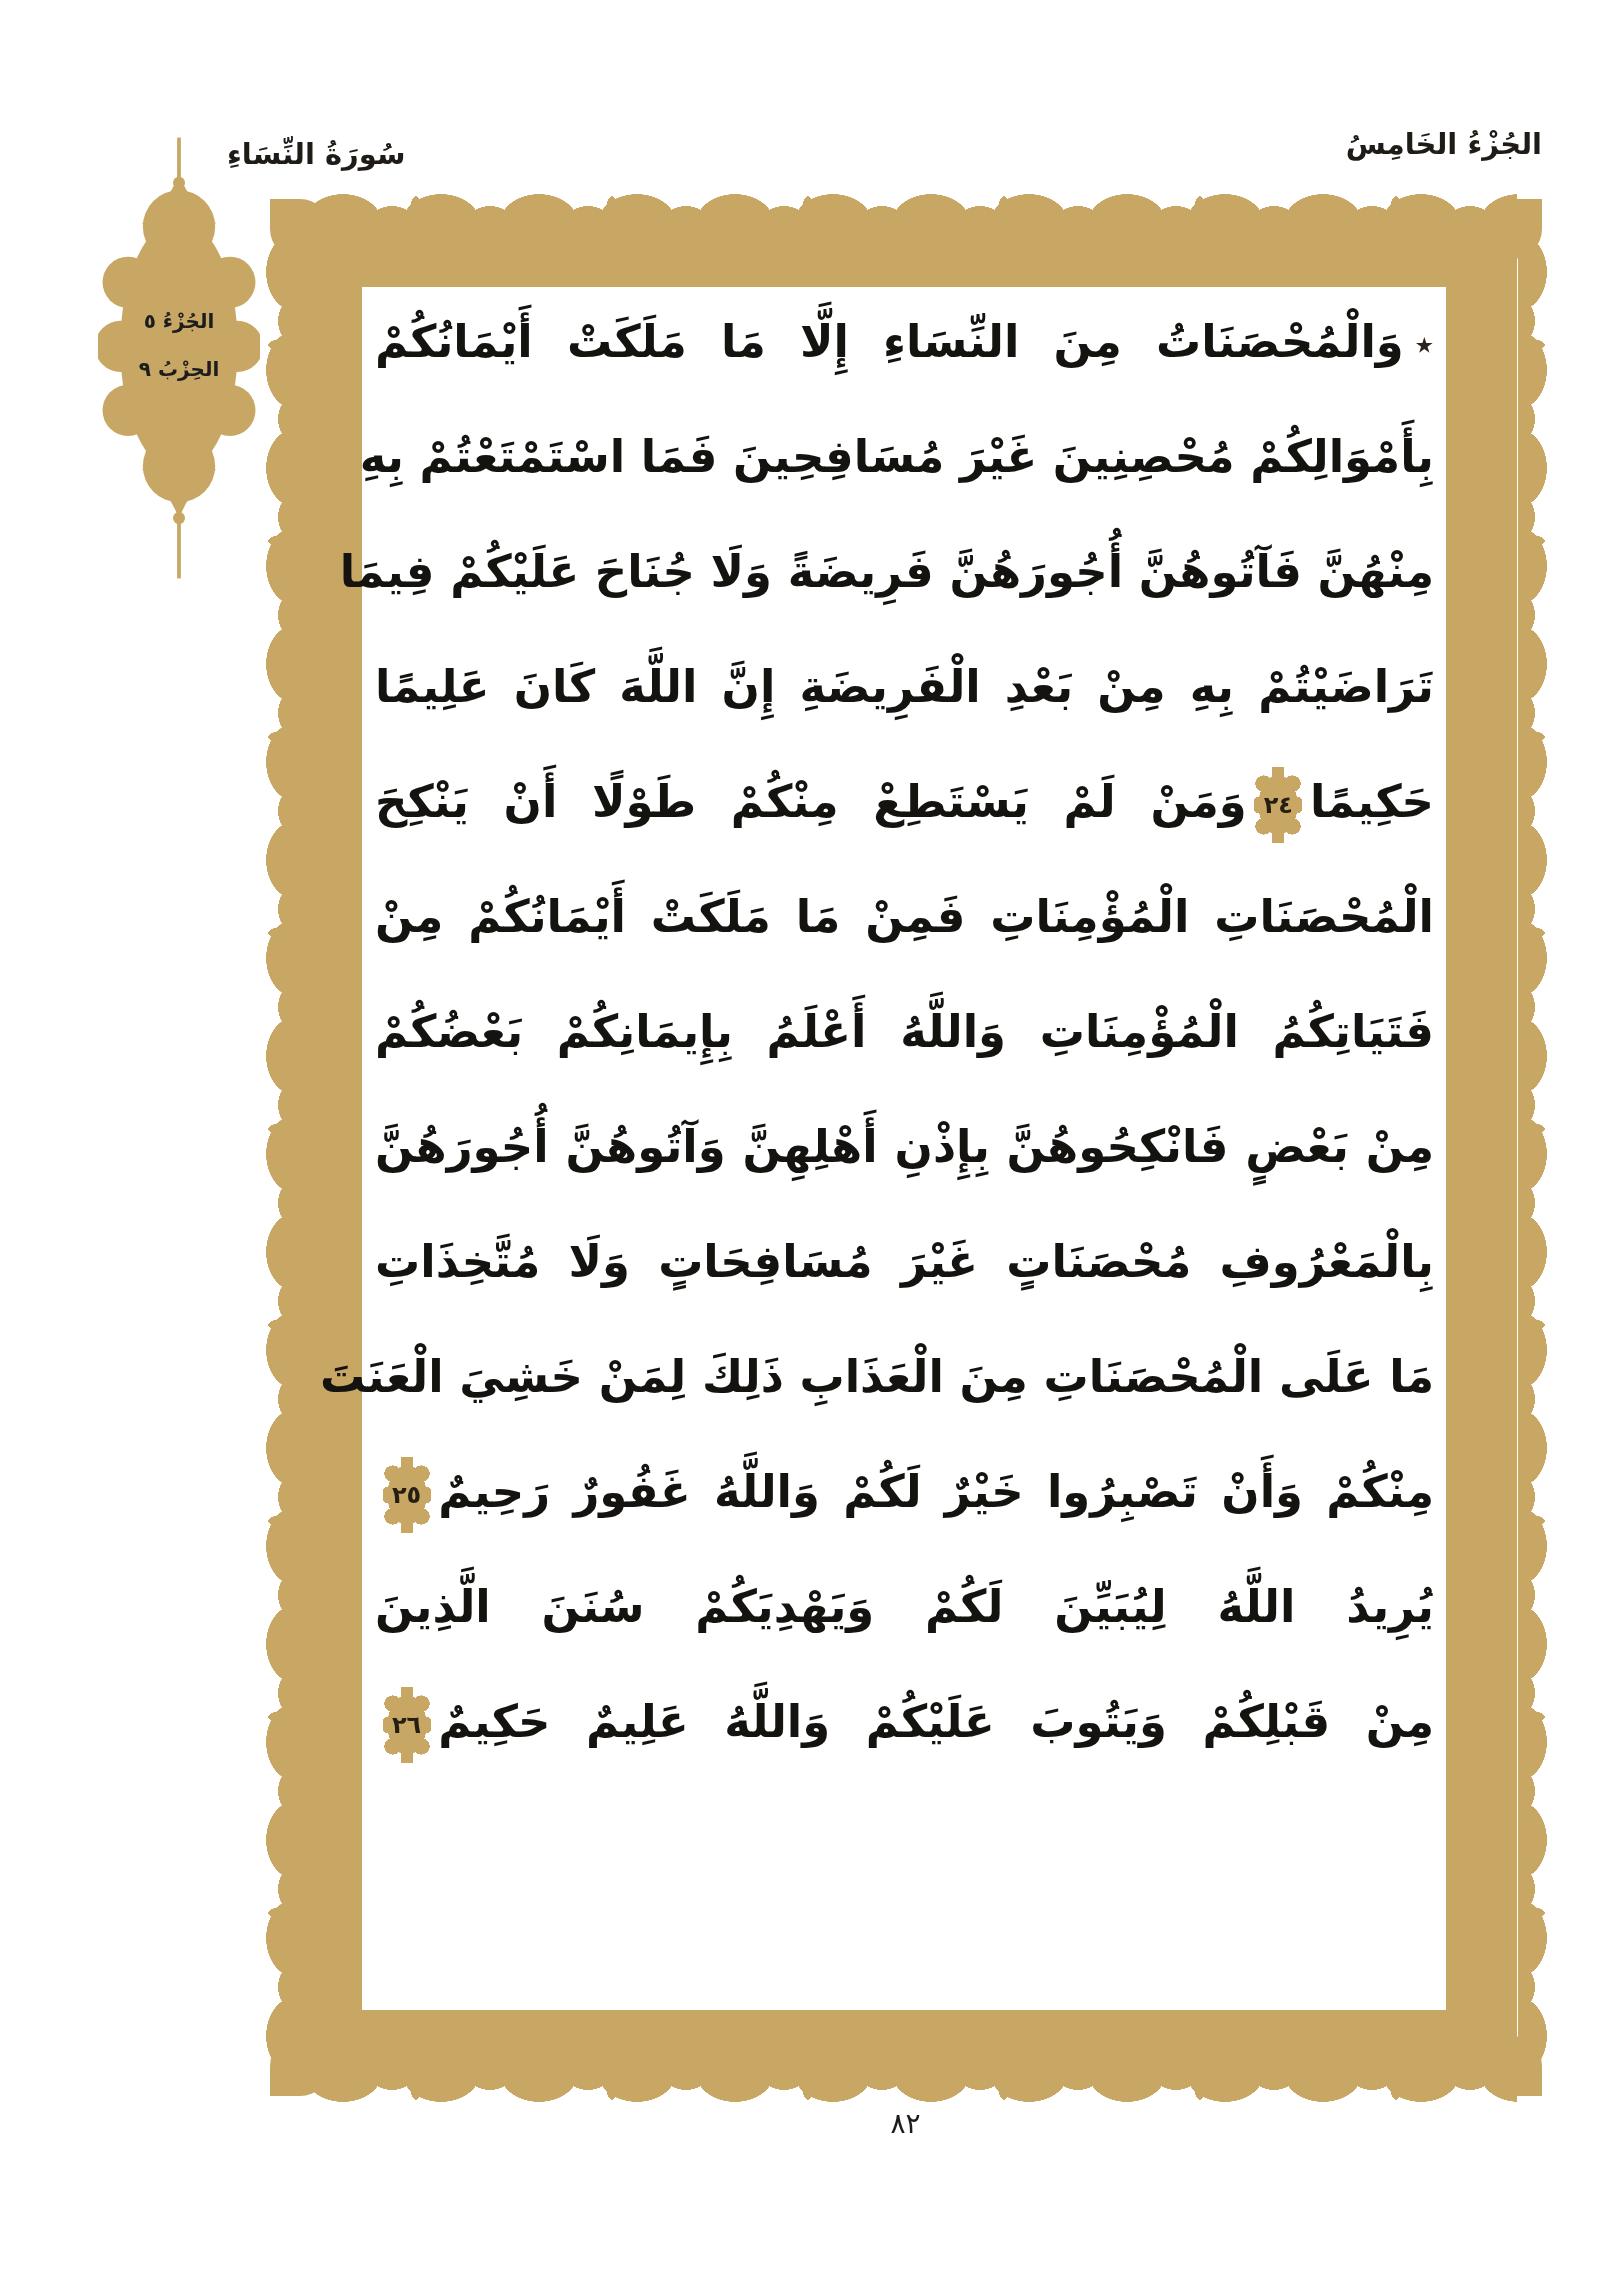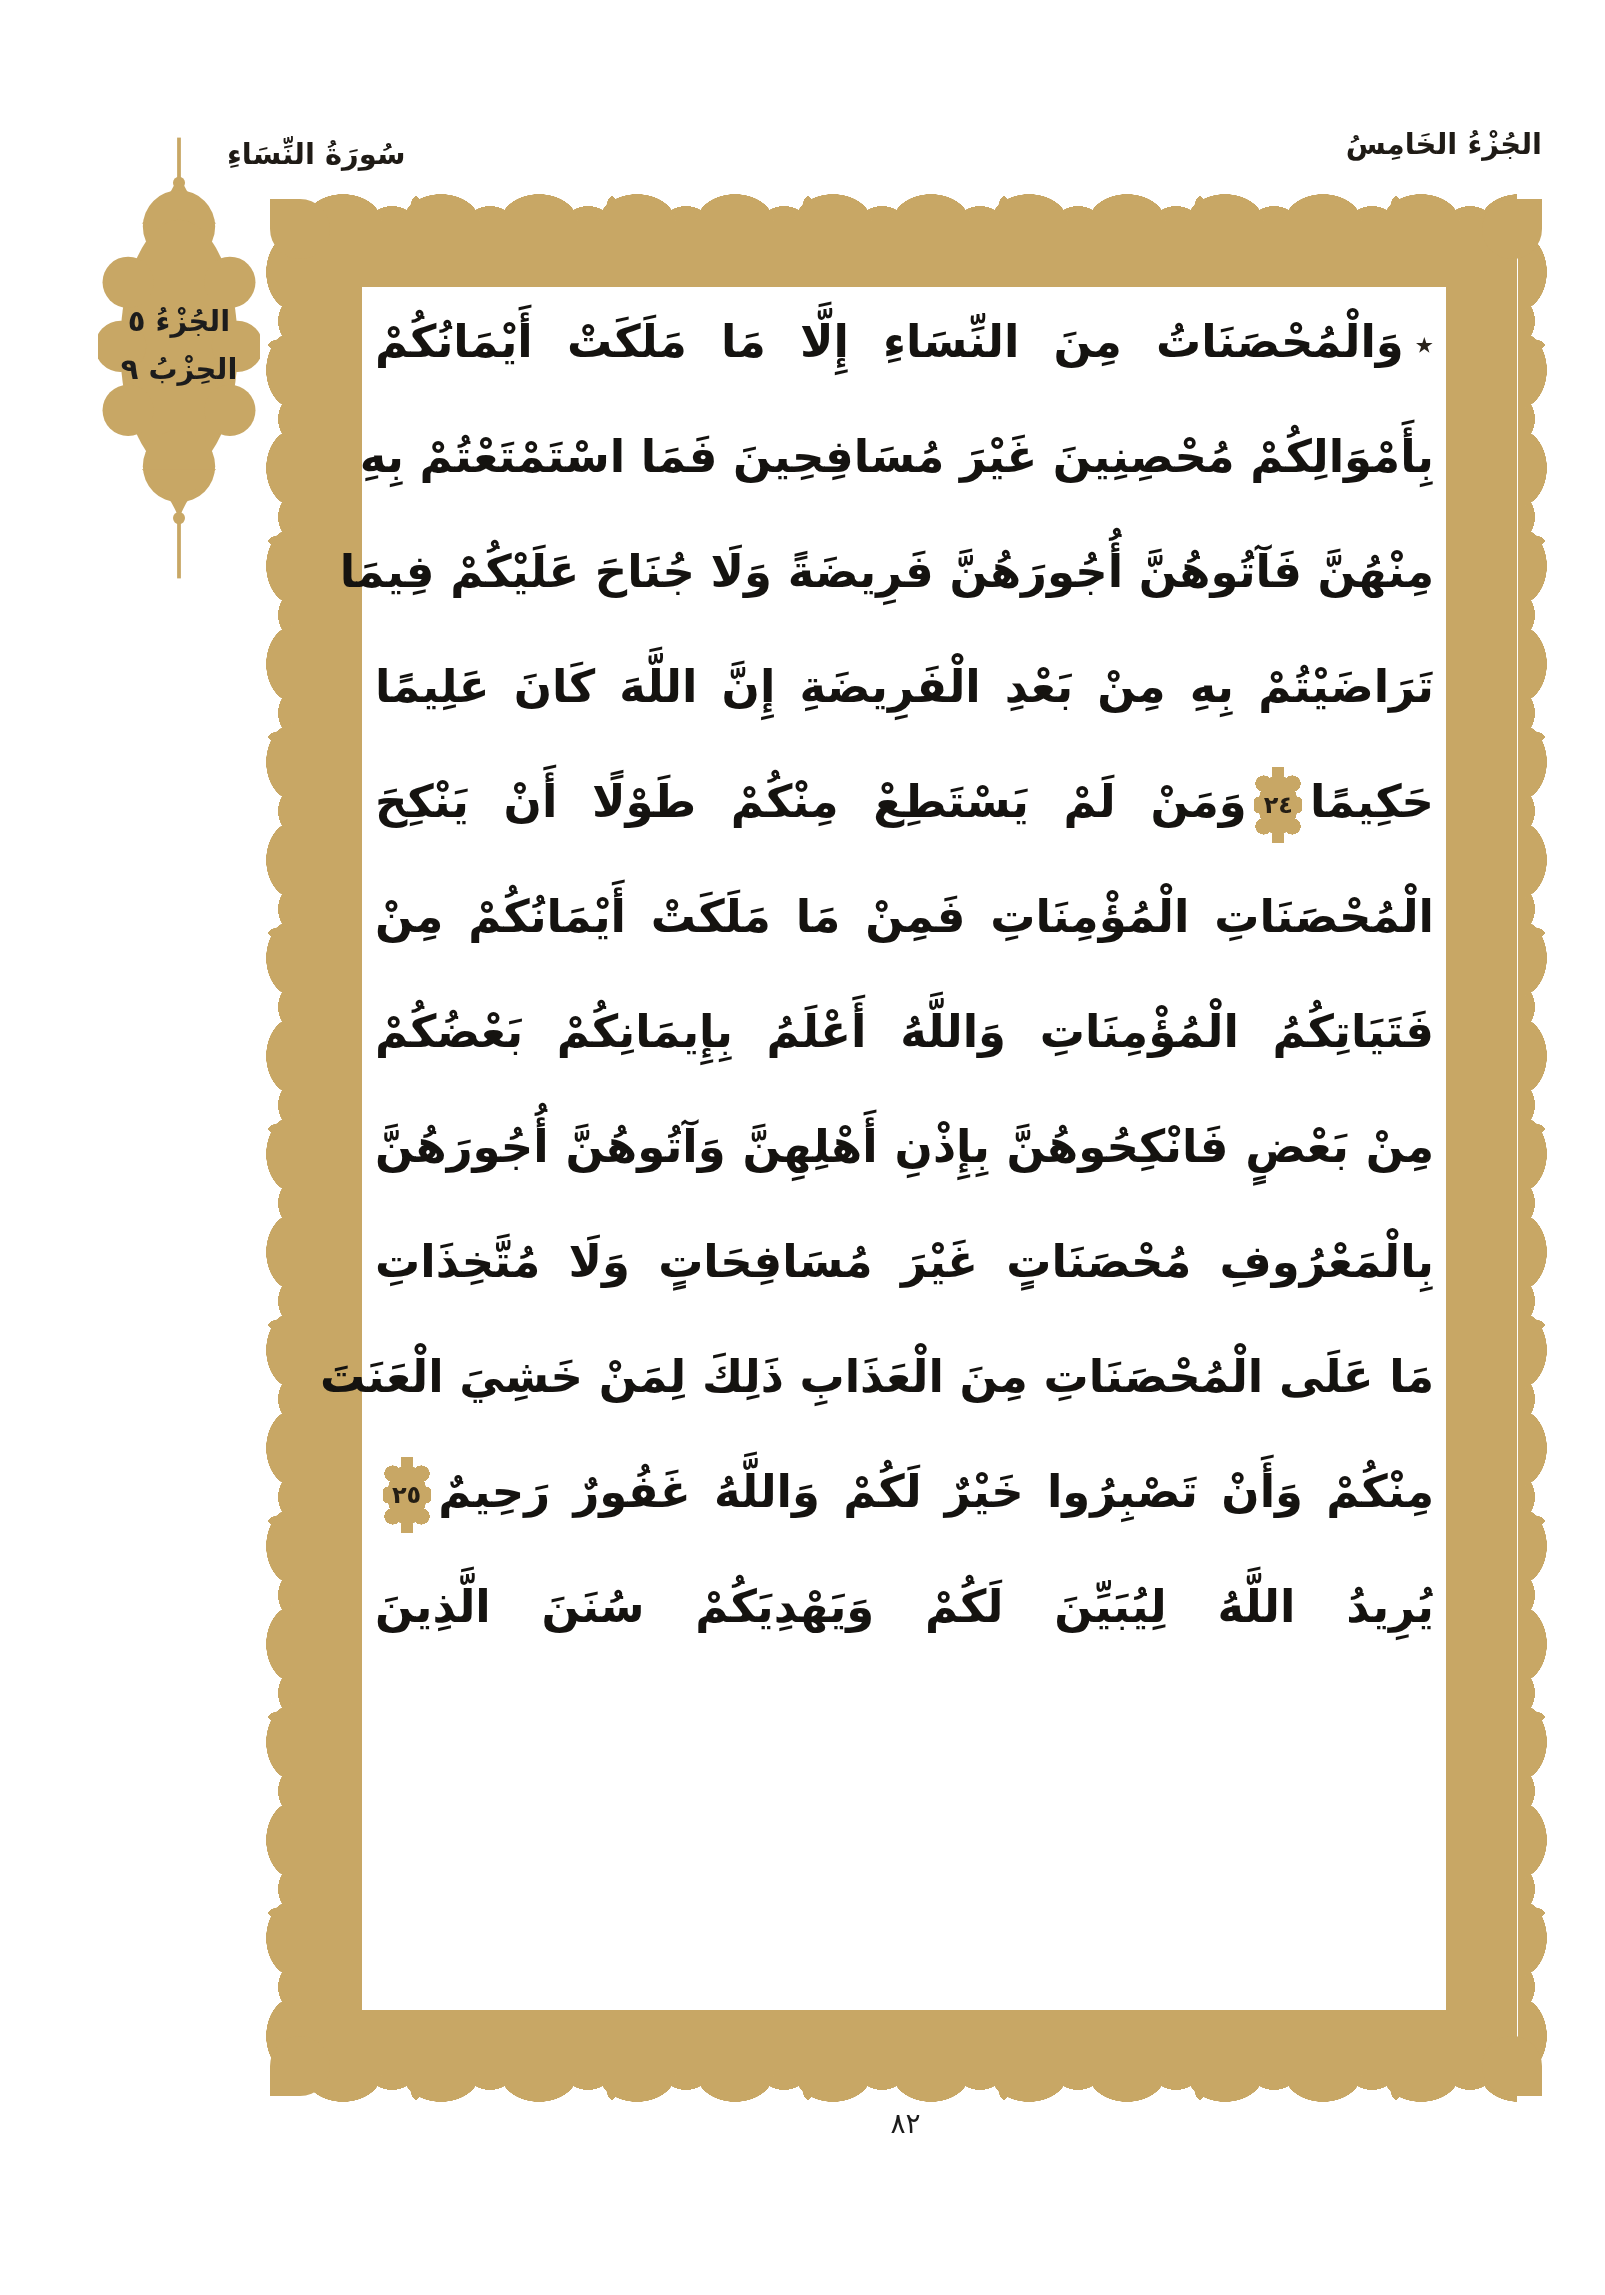--- a/index.html
+++ b/index.html
@@ -8,21 +8,21 @@
 
   
   .hdr{position:absolute;font-size:29px;font-weight:bold;color:#1f1b16;white-space:nowrap;}
   #hdr-right{top:127px;right:63px;}
   #hdr-left{top:137px;left:227px;}
 
   
   #medallion{position:absolute;left:98px;top:137px;width:162px;height:442px;}
   #medallion svg{position:absolute;left:0;top:0;}
   #medallion .med-text{position:absolute;left:0;top:160px;width:162px;text-align:center;
-      font-size:29px;font-weight:bold;line-height:48px;color:#1c1c1c;}
+      font-size:20px;font-weight:bold;line-height:48px;color:#1c1c1c;}
   #band{position:absolute;left:294px;top:223px;width:1223px;height:1850px;background:#c8a765;}
   #inner{position:absolute;left:362px;top:287px;width:1084px;height:1723px;background:#ffffff;}
 
   .sc{position:absolute;}
   #sc-top{left:294px;top:194px;width:1223px;height:29px;
     background-image:
       radial-gradient(ellipse 39px 29px at 50% 100%, #c8a765 99%, transparent 100%),
       radial-gradient(ellipse 22.7px 16.6px at 50% 100%, #c8a765 99%, transparent 100%),
       radial-gradient(ellipse 7.6px 27px at 50% 100%, #c8a765 99%, transparent 100%);
     background-size:98px 29px,98px 16.6px,196px 27px;
@@ -133,18 +133,19 @@
     <div class="line"><span>مِنْهُنَّ فَآتُوهُنَّ أُجُورَهُنَّ فَرِيضَةً وَلَا جُنَاحَ عَلَيْكُمْ فِيمَا</span></div>
     <div class="line"><span>تَرَاضَيْتُمْ بِهِ مِنْ بَعْدِ الْفَرِيضَةِ إِنَّ اللَّهَ كَانَ عَلِيمًا</span></div>
     <div class="line"><span>حَكِيمًا</span><span class="verse-marker"><span>٢٤</span></span><span>وَمَنْ لَمْ يَسْتَطِعْ مِنْكُمْ طَوْلًا أَنْ يَنْكِحَ</span></div>
     <div class="line"><span>الْمُحْصَنَاتِ الْمُؤْمِنَاتِ فَمِنْ مَا مَلَكَتْ أَيْمَانُكُمْ مِنْ</span></div>
     <div class="line"><span>فَتَيَاتِكُمُ الْمُؤْمِنَاتِ وَاللَّهُ أَعْلَمُ بِإِيمَانِكُمْ بَعْضُكُمْ</span></div>
     <div class="line"><span>مِنْ بَعْضٍ فَانْكِحُوهُنَّ بِإِذْنِ أَهْلِهِنَّ وَآتُوهُنَّ أُجُورَهُنَّ</span></div>
     <div class="line"><span>بِالْمَعْرُوفِ مُحْصَنَاتٍ غَيْرَ مُسَافِحَاتٍ وَلَا مُتَّخِذَاتِ</span></div>
     <div class="line"><span>مَا عَلَى الْمُحْصَنَاتِ مِنَ الْعَذَابِ ذَلِكَ لِمَنْ خَشِيَ الْعَنَتَ</span></div>
     <div class="line"><span>مِنْكُمْ وَأَنْ تَصْبِرُوا خَيْرٌ لَكُمْ وَاللَّهُ غَفُورٌ رَحِيمٌ</span><span class="verse-marker"><span>٢٥</span></span></div>
     <div class="line"><span>يُرِيدُ اللَّهُ لِيُبَيِّنَ لَكُمْ وَيَهْدِيَكُمْ سُنَنَ الَّذِينَ</span></div>
+    <div class="line"><span>مِنْ قَبْلِكُمْ وَيَتُوبَ عَلَيْكُمْ وَاللَّهُ عَلِيمٌ حَكِيمٌ</span><span class="verse-marker"><span>٢٦</span></span></div>
   </div>
 
   <div id="page-number">٨٢</div>
 
 </div>
 
 
 </body></html>

